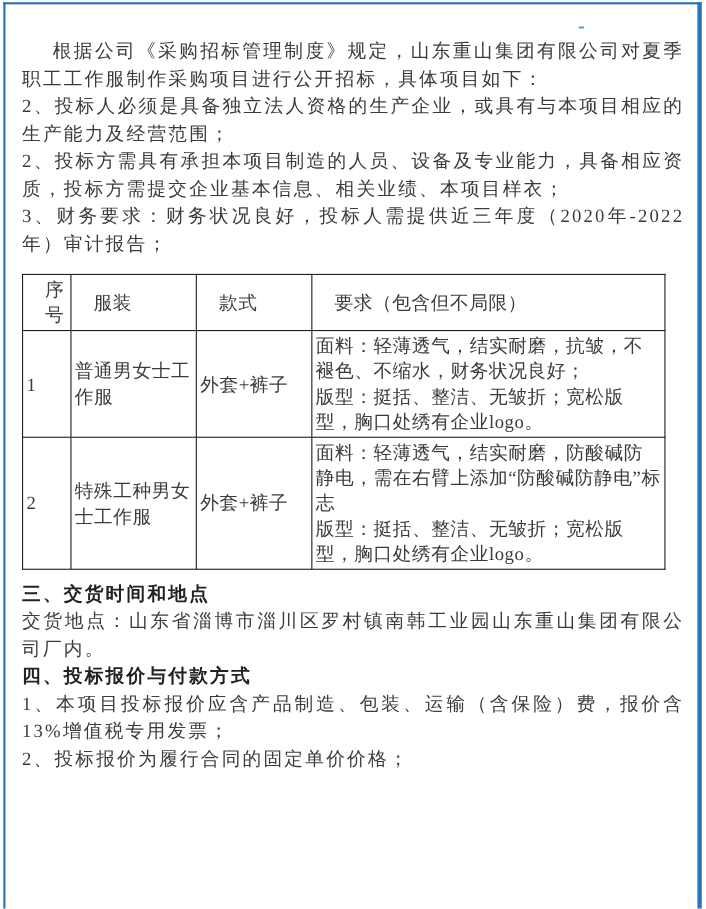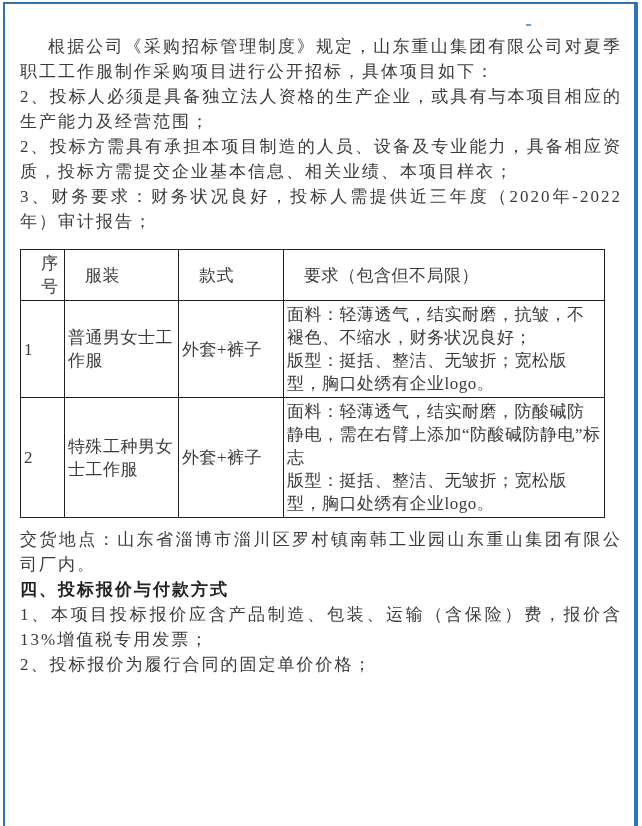--- a/index.html
+++ b/index.html
@@ -102,19 +102,20 @@
       <td>外套+裤子</td>
       <td class="req">
         <p>面料：轻薄透气，结实耐磨，防酸碱防静电，需在右臂上添加“防酸碱防静电”标志</p>
         <p><span>版型：挺括、整洁、无皱折；宽松版型，胸口处绣有</span><span class="u">企业</span><span>logo。</span></p>
       </td>
     </tr>
   </tbody>
     </table>
 
 
+  <p class="hd">三、交货时间和地点</p>
   <p>交货地点：山东省淄博市淄川区罗村镇南韩工业园山东重山集团有限公司厂内。</p>
 
   <p class="hd">四、投标报价与付款方式</p>
   <p>1、本项目投标报价应含产品制造、包装、运输（含保险）费，报价含13%增值税专用发票；</p>
   <p>2、投标报价为履行合同的固定单价价格；</p>
 
 </div>
 
 </body></html>

